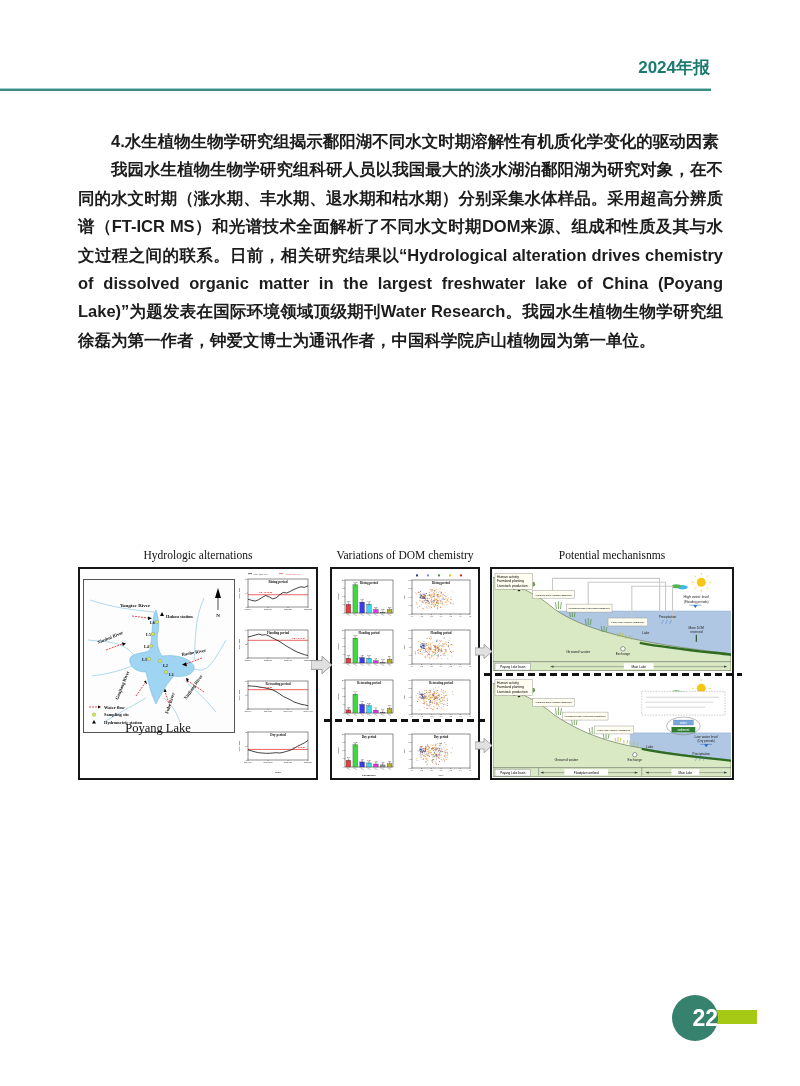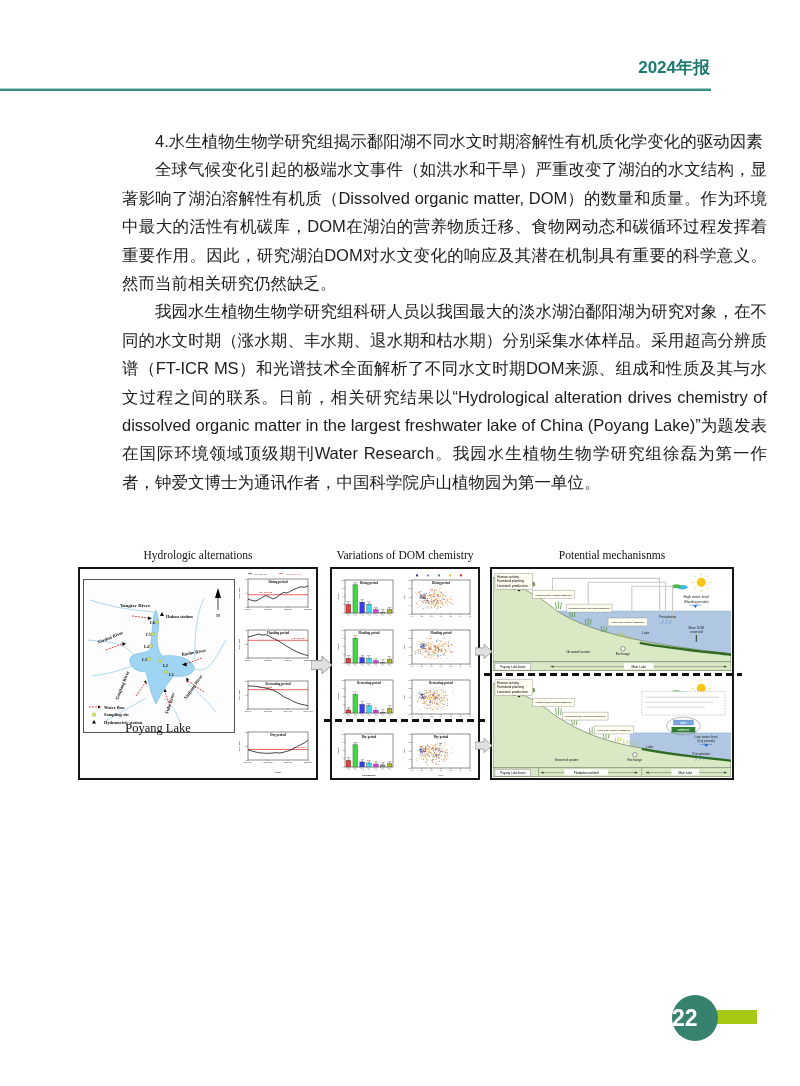--- a/index.html
+++ b/index.html
@@ -1,21 +1,21 @@
 <!DOCTYPE html>
 <html><head>
 <meta charset="utf-8">
 <style>
   html,body{margin:0;padding:0;background:#e8e8e8;}
   #page{position:relative;width:800px;height:1086px;background:#fff;margin:0 auto;overflow:hidden;
         font-family:"Liberation Sans",sans-serif;}
   .hdr-title{position:absolute;top:56px;right:90px;font-size:17px;font-weight:700;color:#1b7a70;}
   .hdr-rule{position:absolute;top:88px;left:0;width:711px;height:2px;background:#3c8c84;border-top:1px solid #9fd0ca;}
   .article{position:absolute;left:78px;top:127px;width:645px;font-size:16.5px;line-height:28.4px;
-           color:#1c1c1c;text-align:justify;font-weight:400;margin-left:44px;}
+           color:#1c1c1c;text-align:justify;font-weight:700;}
   .article p{margin:0;text-indent:2em;}
   .figure{position:absolute;left:0;top:545px;width:800px;height:250px;}
   .ptitle{position:absolute;top:4px;font-family:"Liberation Serif",serif;font-size:11.5px;color:#111;text-align:center;}
   #pt1{left:78px;width:240px;} #pt2{left:330px;width:150px;} #pt3{left:490px;width:244px;}
   .panel{position:absolute;top:22px;border:2px solid #161616;background:#fff;box-sizing:border-box;}
   #panel1{left:78px;width:240px;height:213px;}
   #panel2{left:330px;width:150px;height:213px;}
   #panel3{left:490px;width:244px;height:213px;}
   .mapbox{position:absolute;left:3px;top:10px;width:150px;height:152px;border:1px solid #555;}
   .map-caption{position:absolute;left:0;top:152px;width:156px;text-align:center;
@@ -23,33 +23,32 @@
   .hydro-col{position:absolute;left:156px;top:2px;width:78px;height:208px;}
   .hchart{width:78px;height:50px;margin-bottom:1px;}
   .dom-rows{position:absolute;left:0;top:0;width:146px;height:209px;}
   .dom-row{position:absolute;left:0;width:146px;height:50px;}
   .dashed-div{position:absolute;height:3px;background:repeating-linear-gradient(90deg,#111 0 7px,transparent 7px 11px);}
   .arrow{position:absolute;}
   .mech-svg{position:absolute;left:1px;}
   .pg-bar{position:absolute;left:712px;top:1010px;width:45px;height:14px;background:#a6c916;}
   .pg-circle{position:absolute;left:672px;top:995px;width:46px;height:46px;border-radius:50%;
              background:#37816f;color:#fff;font-size:23px;font-weight:700;
-             display:flex;align-items:center;justify-content:flex-start;}
+             display:flex;align-items:center;justify-content:flex-end;}
 </style>
 </head>
 <body>
 
 <div id="page">
 
   <div class="hdr-title">2024年报</div>
   <div class="hdr-rule"></div>
 
   <div class="article">
     <p>4.水生植物生物学研究组揭示鄱阳湖不同水文时期溶解性有机质化学变化的驱动因素</p>
-    <p>全球气候变化引起的极端水文事件（如洪水和干旱）严重改变了湖泊的水文结构，显著影响了湖泊溶解性有机质（Dissolved organic matter, DOM）的数量和质量。作为环境中最大的活性有机碳库，DOM在湖泊的营养物质迁移、食物网动态和碳循环过程发挥着重要作用。因此，研究湖泊DOM对水文变化的响应及其潜在机制具有重要的科学意义。然而当前相关研究仍然缺乏。</p>
     <p>我园水生植物生物学研究组科研人员以我国最大的淡水湖泊鄱阳湖为研究对象，在不同的水文时期（涨水期、丰水期、退水期和枯水期）分别采集水体样品。采用超高分辨质谱（FT-ICR MS）和光谱技术全面解析了不同水文时期DOM来源、组成和性质及其与水文过程之间的联系。日前，相关研究结果以“Hydrological alteration drives chemistry of dissolved organic matter in the largest freshwater lake of China (Poyang Lake)”为题发表在国际环境领域顶级期刊Water Research。我园水生植物生物学研究组徐磊为第一作者，钟爱文博士为通讯作者，中国科学院庐山植物园为第一单位。</p>
   </div>
 
   <div class="figure">
     <div class="ptitle" id="pt1">Hydrologic alternations</div>
     <div class="ptitle" id="pt2">Variations of DOM chemistry</div>
     <div class="ptitle" id="pt3">Potential mechanisnms</div>
 
     <div class="panel" id="panel1">
       <svg class="mapbox" viewBox="0 0 150 152">

